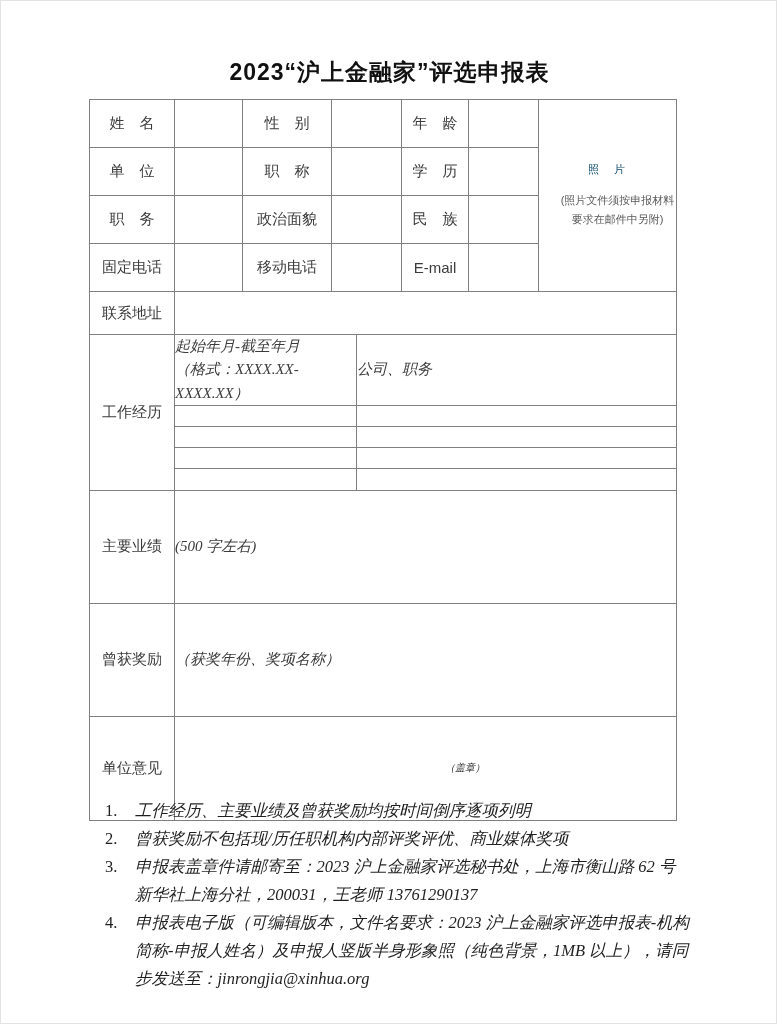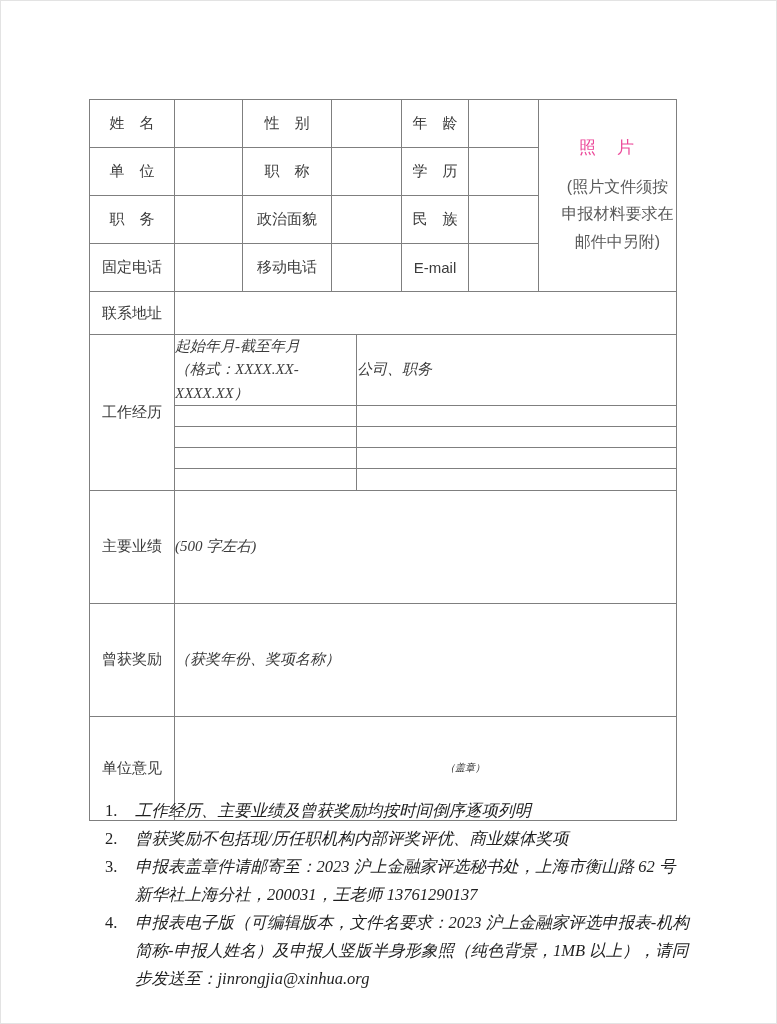--- a/index.html
+++ b/index.html
@@ -50,23 +50,23 @@
   td.subhead-company{
     text-align:left;font-size:13px;padding-left:10px;margin-top:34px;
   }
   td.hint-cell{
     vertical-align:top;text-align:left;
     font-size:14px;padding:6px 10px;
   }
   td.photo{
     text-align:center;vertical-align:middle;padding:4px 7px;
   }
-  .photo-label{font-size:17px;color:#ec4899;letter-spacing:2px;}
+  .photo-label{font-size:11px;color:#0c4a6e;letter-spacing:2px;}
   .photo-note{
-    margin-top:14px;font-size:16px;line-height:1.7;color:#595959;
+    margin-top:14px;font-size:11px;line-height:1.7;color:#595959;
     text-align:center;
     margin-left:20px;
   }
   td.seal-cell{vertical-align:middle;}
   .seal-text{
     display:block;margin-left:270px;
     font-size:10px;
   }
   .notes{
     position:absolute;left:98px;top:796px;width:592px;
@@ -87,20 +87,21 @@
     font-style:normal;
     font-family:"Liberation Serif","DejaVu Serif",serif;
   }
   .note-text{flex:1;}
 </style>
 </head>
 <body>
 
 <div class="page">
 
+  <div class="doc-title">2023“沪上金融家”评选申报表</div>
 
   <table class="form">
     <colgroup>
       <col style="width:85px">
         <col style="width:68px">
         <col style="width:89px">
         <col style="width:25px">
       <col style="width:45px">
         <col style="width:67px">
         <col style="width:70px">

